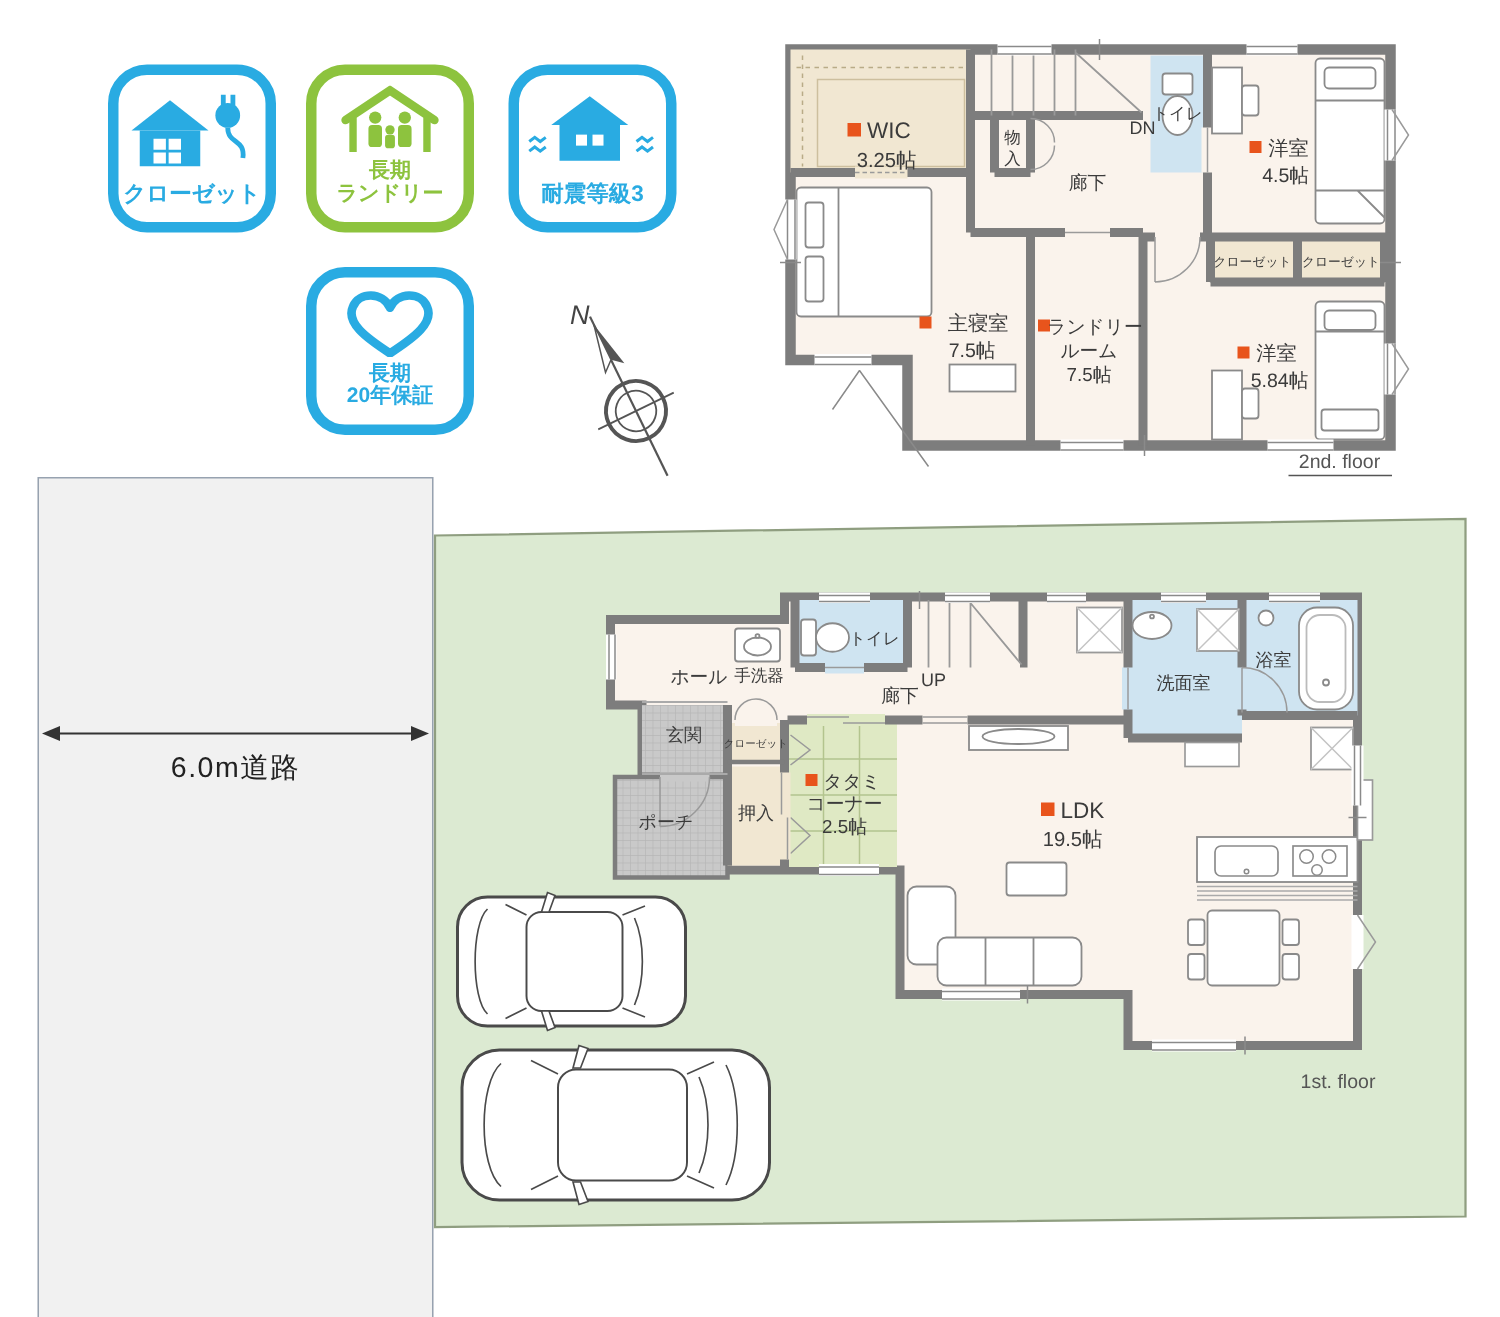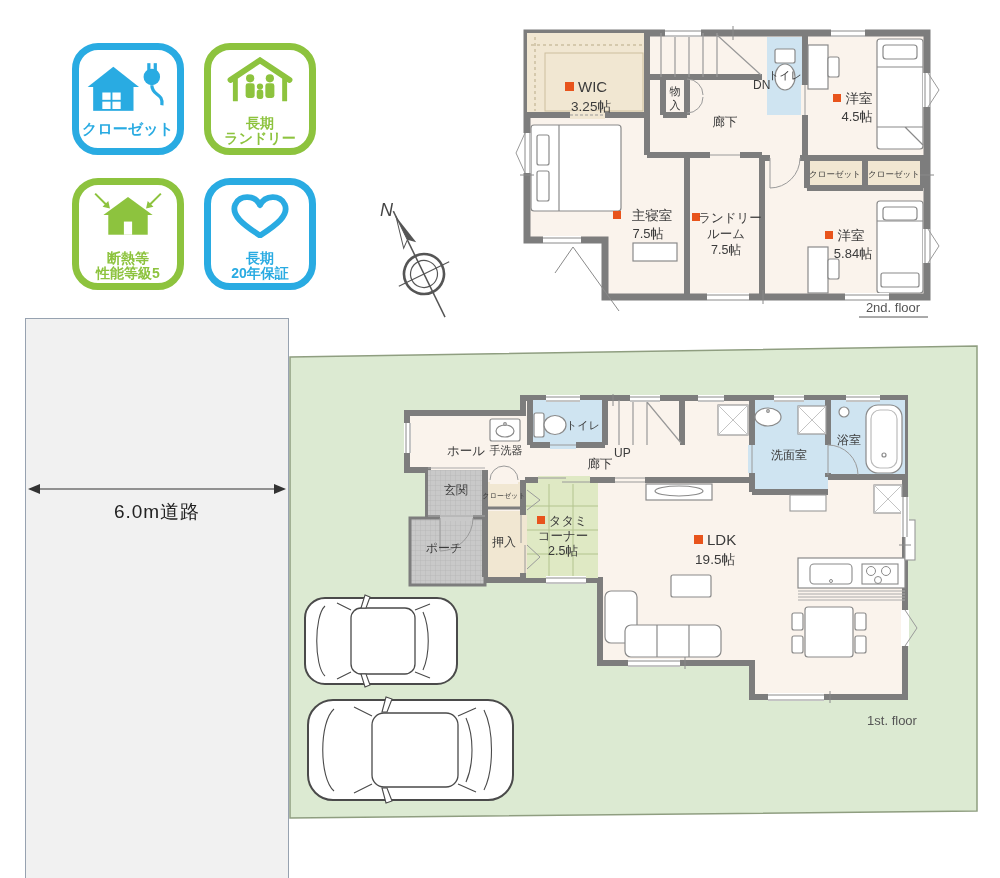--- a/index.html
+++ b/index.html
@@ -9,21 +9,21 @@
   
   .badge{position:absolute;width:112px;height:112px;border:7px solid;border-radius:26px;
          background:#fff;box-sizing:border-box;}
   .b-blue{border-color:#29abe2;color:#29abe2;}
   .b-green{border-color:#8dc33e;color:#8dc33e;}
   .bicon{position:absolute;left:50%;transform:translateX(-50%);}
   .bicon.one{top:11px;width:88px;height:52px;}
   .bicon.two{top:7px;width:84px;height:46px;}
   .badge-label{position:absolute;left:0;right:0;text-align:center;font-weight:bold;}
   .badge-label.one{bottom:9px;font-size:15px;}
-  .badge-label.two{bottom:1px;font-size:14px;line-height:1.12;margin-top:23px;}
+  .badge-label.two{bottom:11px;font-size:14px;line-height:1.12;margin-top:23px;}
   .badge-label span{display:block;}
   
   .road{position:absolute;left:25px;top:318px;width:264px;height:613px;background:#f1f1f1;
         border:1px solid #97a2b0;box-sizing:border-box;}
   .road-label{position:absolute;top:180px;left:0;right:0;text-align:center;
               font-size:19px;color:#222;letter-spacing:1px;}
   
   .t{fill:#3b3b3b;}
   .cap{fill:#555;}
 </style>
@@ -60,35 +60,34 @@
         <rect x="54.5" y="32" width="11" height="18" rx="3" fill="#8dc33e"></rect>
       <circle cx="48" cy="36" r="3.8" fill="#8dc33e"></circle>
         <rect x="44" y="40" width="8" height="11" rx="2.5" fill="#8dc33e"></rect>
     </svg>
     <div class="badge-label two">
       <span>長期</span>
       <span>ランドリー</span>
     </div>
   </div>
 
-
-  <div class="badge b-green" style="left:72px;top:178px">
-    <svg class="bicon two" viewBox="0 0 96 56">
-      <polygon points="18,28 48,6 78,28" fill="#8dc33e"></polygon>
-      <rect x="24" y="28" width="48" height="24" fill="#8dc33e"></rect>
-      <rect x="43" y="36" width="10" height="16" fill="#fff"></rect>
-      <path d="M8,2 L24,18 M88,2 L72,18" stroke="#8dc33e" stroke-width="2.5" fill="none"></path>
-      <polygon points="26,20 17,18 24,11" fill="#8dc33e"></polygon>
-      <polygon points="70,20 79,18 72,11" fill="#8dc33e"></polygon>
+  <div class="badge b-blue" style="left:339px;top:43px">
+    <svg class="bicon one" viewBox="0 0 96 56">
+      <polygon points="18,24 46,3 74,24" fill="#29abe2"></polygon>
+      <rect x="24" y="24" width="44" height="26" fill="#29abe2"></rect>
+      <rect x="36" y="31" width="8" height="8" fill="#fff"></rect>
+        <rect x="48" y="31" width="8" height="8" fill="#fff"></rect>
+      <path d="M2,36 l4,-3 4,3 4,-3 M2,43 l4,-3 4,3 4,-3" stroke="#29abe2" stroke-width="2.2" fill="none"></path>
+      <path d="M80,36 l4,-3 4,3 4,-3 M80,43 l4,-3 4,3 4,-3" stroke="#29abe2" stroke-width="2.2" fill="none"></path>
     </svg>
-    <div class="badge-label two">
-      <span>断熱等</span>
-      <span>性能等級5</span>
-    </div>
+    <div class="badge-label one">
+        <span>耐震等級3</span>
+      </div>
   </div>
+
 
   <div class="badge b-blue" style="left:204px;top:178px">
     <svg class="bicon two" viewBox="0 0 96 56">
       <path d="M48,16 C42,3 23,3 18,15 C12,28 28,40 48,53 C68,40 84,28 78,15 C73,3 54,3 48,16" fill="none" stroke="#29abe2" stroke-width="7" stroke-linecap="round"></path>
     </svg>
     <div class="badge-label two">
       <span>長期</span>
       <span>20年保証</span>
     </div>
   </div>

